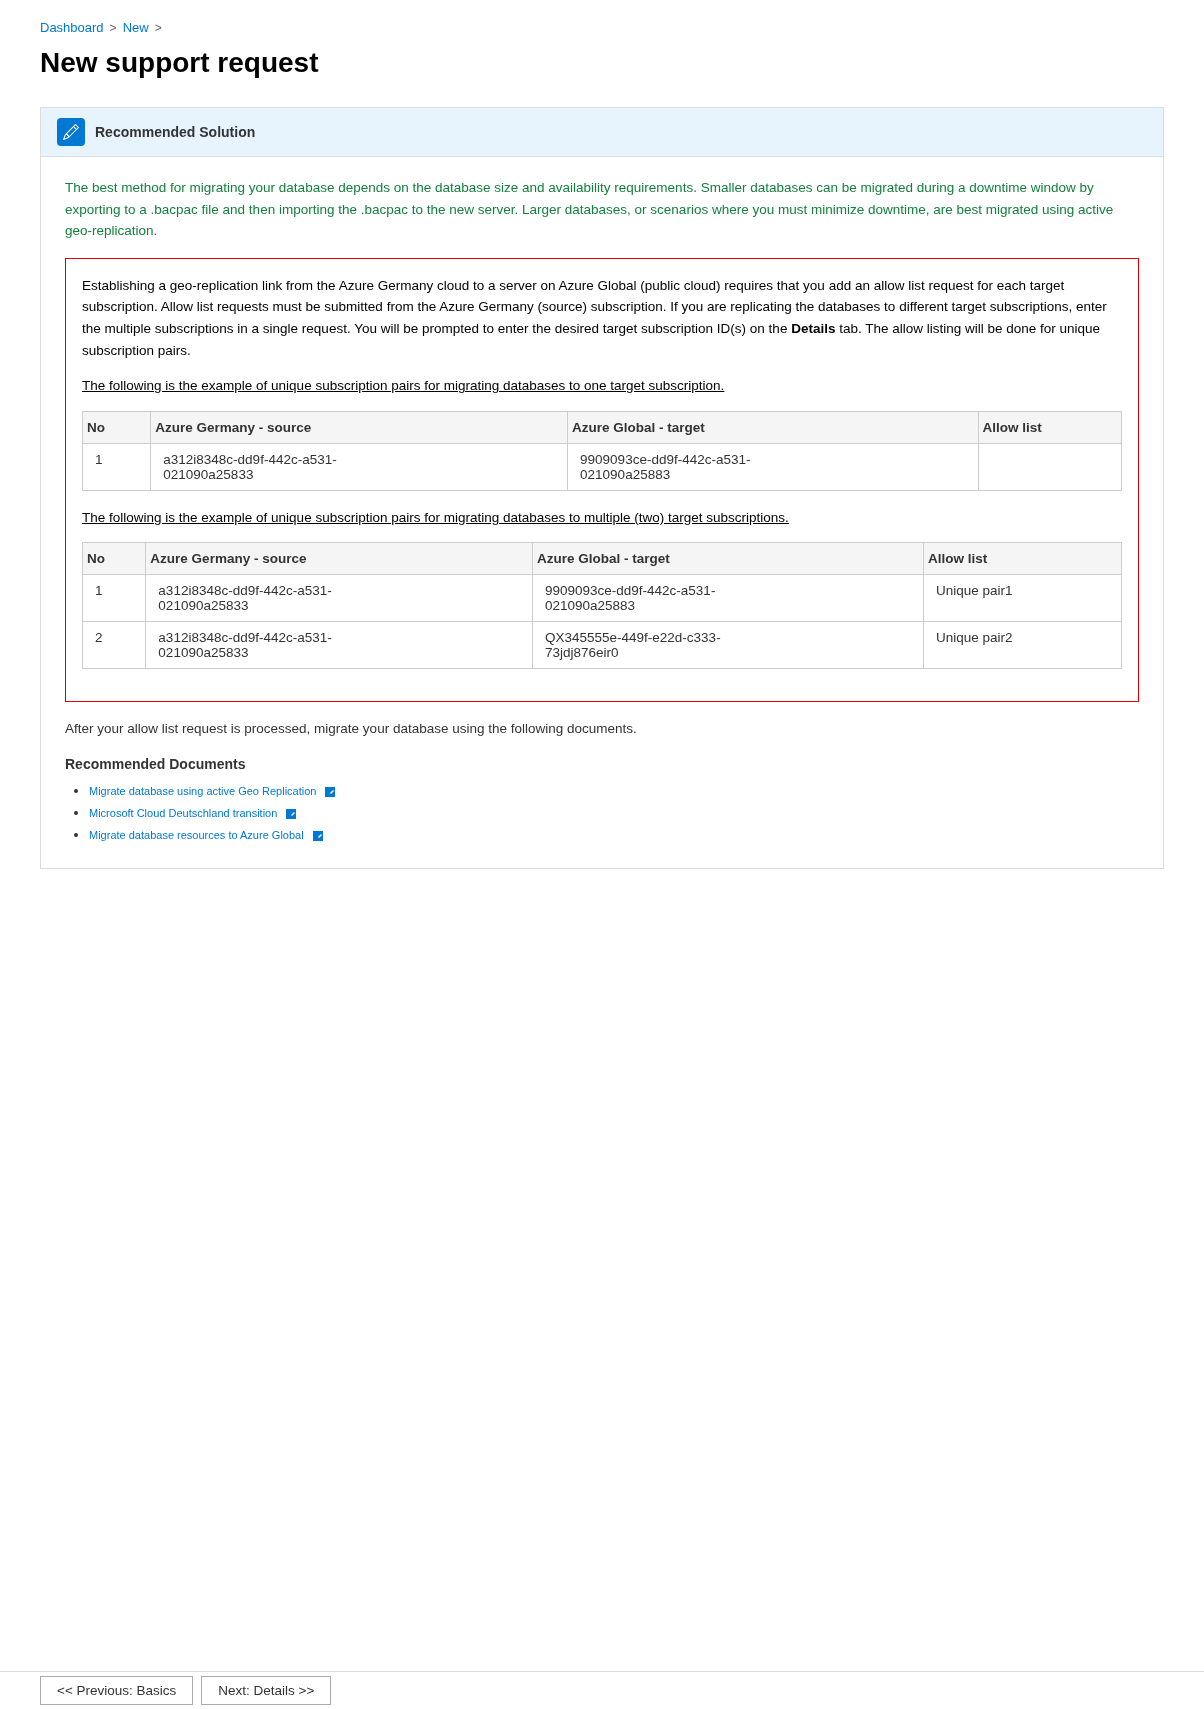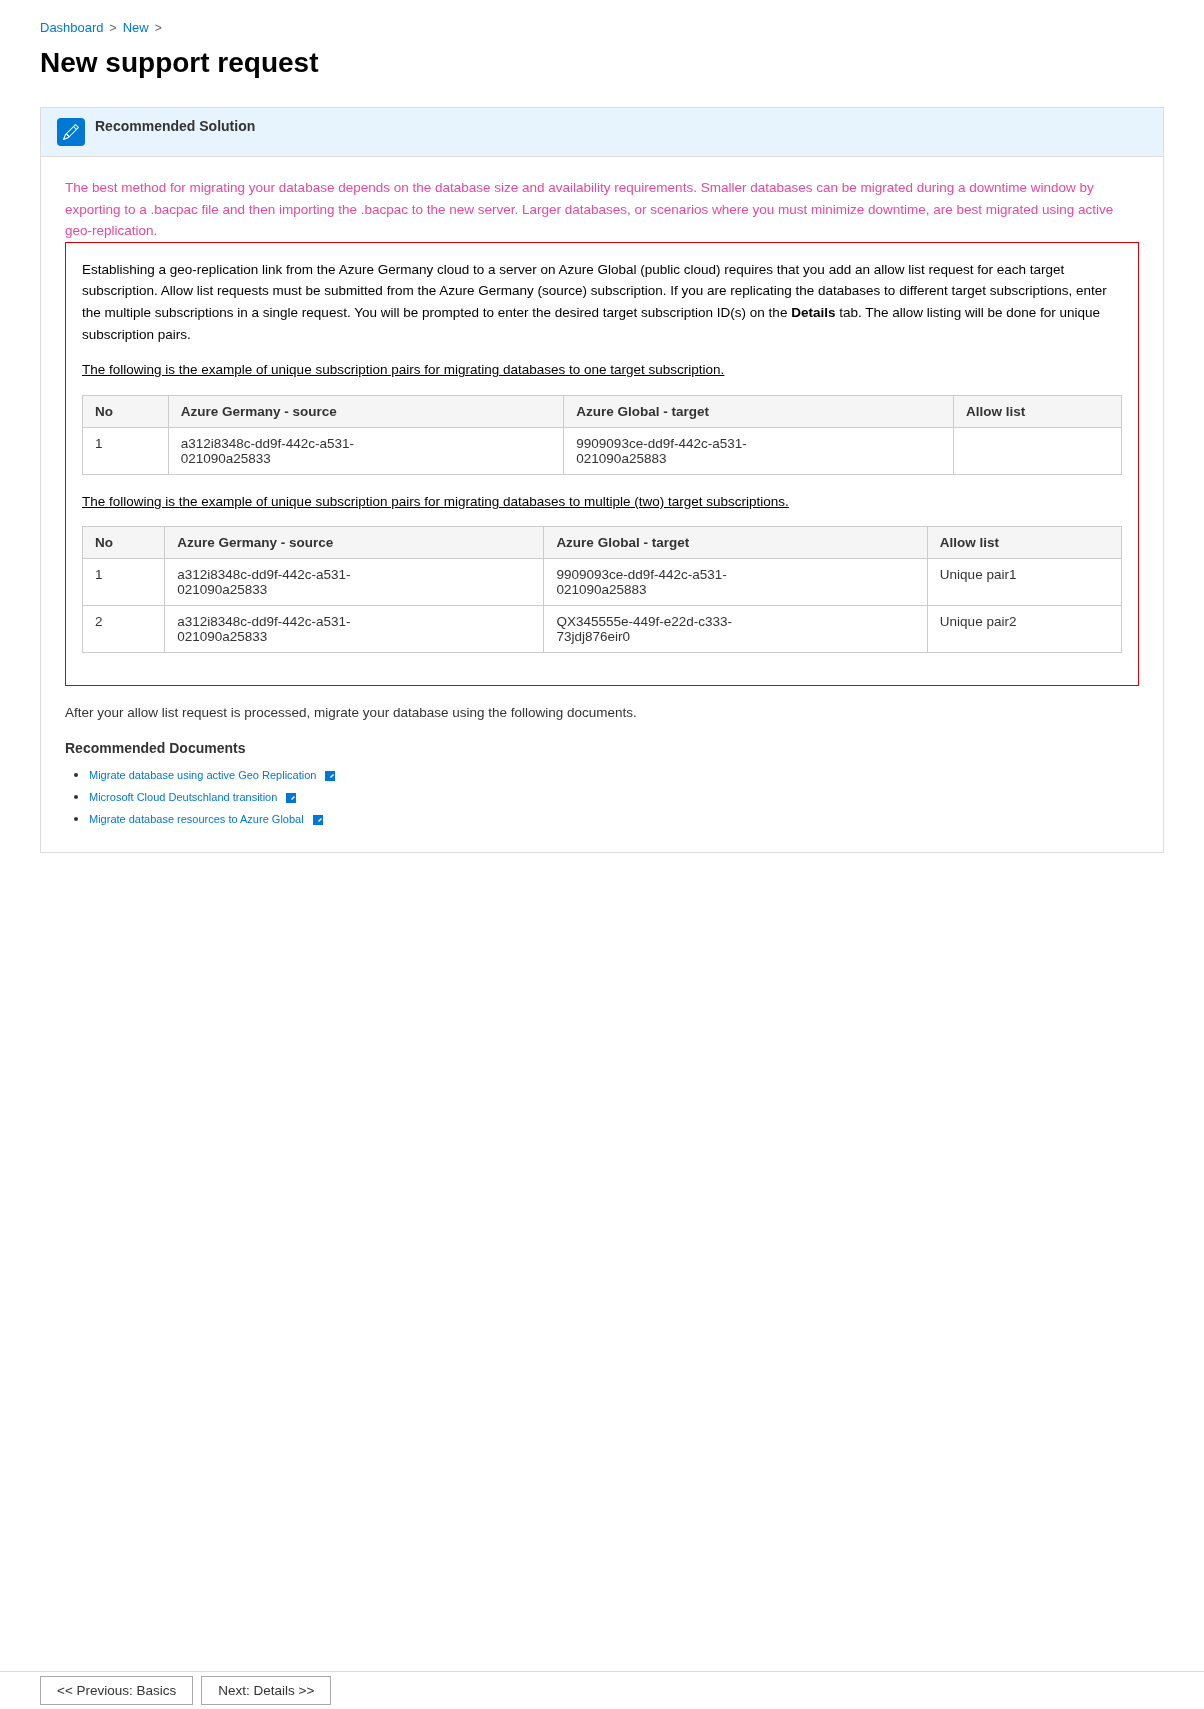--- a/index.html
+++ b/index.html
@@ -62,21 +62,21 @@
 
     
     .content-area {
       margin-top: 20px;
       border: 1px solid #ddd;
     }
 
     
     .rec-solution-header {
       display: flex;
-      align-items: flex-start;
+      align-items: center;
       gap: 10px;
       background: #e8f4fd;
       padding: 10px 16px;
       border-bottom: 1px solid #ddd;
     }
     .rec-icon {
       width: 28px;
       height: 28px;
       background: #0078d4;
       border-radius: 4px;
@@ -99,22 +99,22 @@
 
     .recommended-steps-title {
       font-weight: 700;
       font-size: 14px;
       margin-bottom: 10px;
     }
 
     .description-text {
       font-size: 13.5px;
       line-height: 1.6;
-      color: #ec4899;
-      margin-bottom: 0;
+      color: #15803d;
+      margin-bottom: 16px;
     }
 
     
     .red-bordered {
       border: 1.5px solid #d00;
       padding: 16px;
       margin-bottom: 16px;
     }
 
     .red-bordered p {
@@ -139,21 +139,21 @@
     
     .data-table {
       width: 100%;
       border-collapse: collapse;
       margin-bottom: 16px;
       font-size: 13.5px;
     }
     .data-table th {
       background: #f5f5f5;
       border: 1px solid #ccc;
-      padding: 8px 12px;
+      padding: 8px 4px;
       text-align: left;
       font-weight: 700;
     }
     .data-table td {
       border: 1px solid #ccc;
       padding: 8px 12px;
       vertical-align: top;
     }
 
     

